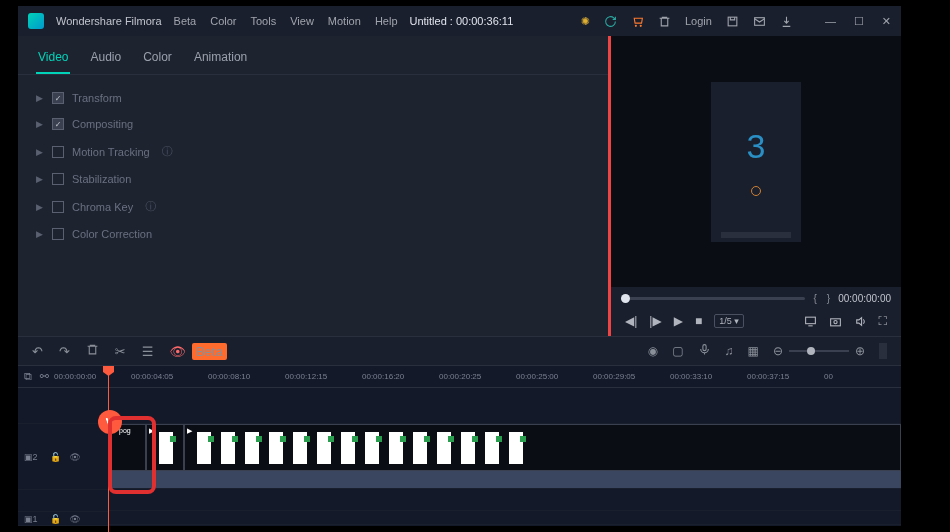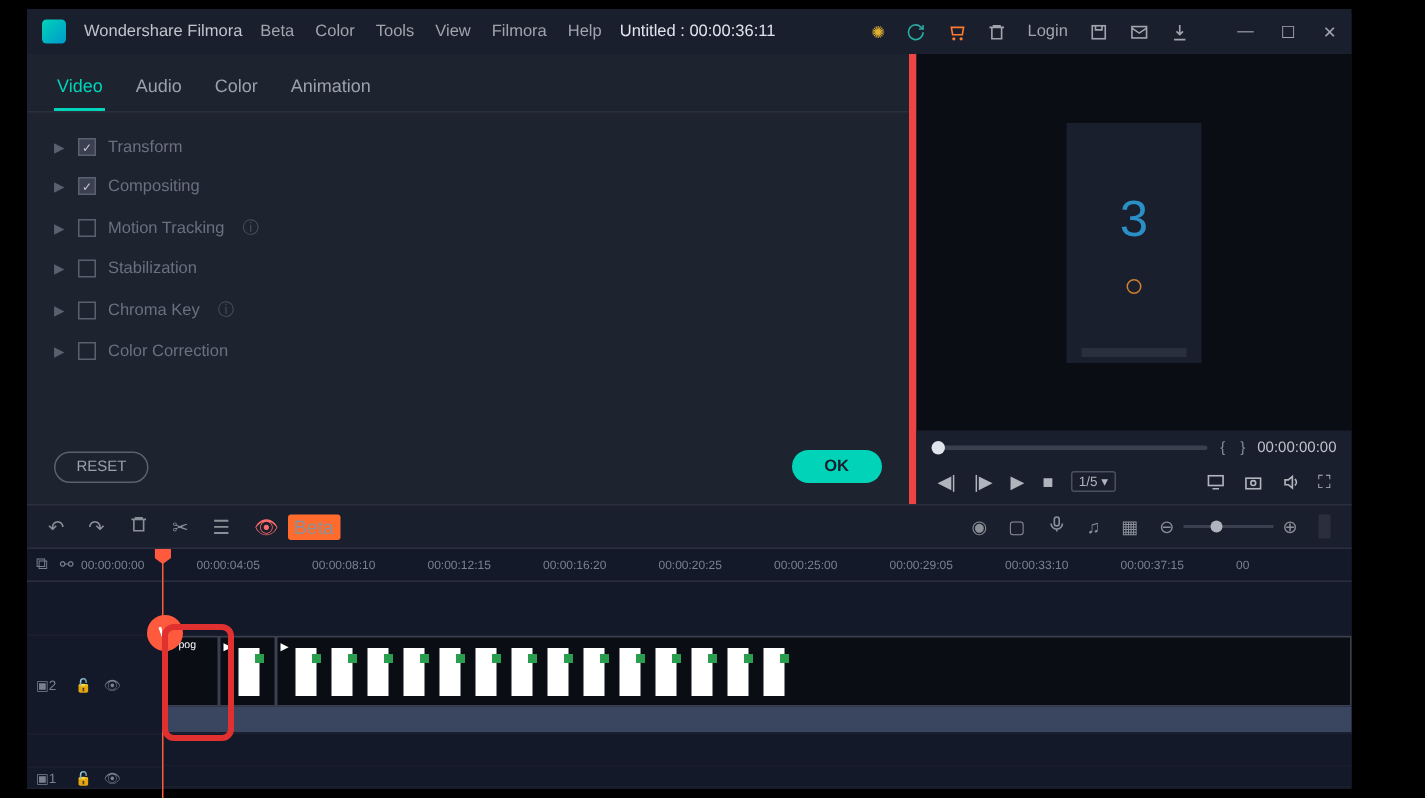--- a/index.html
+++ b/index.html
@@ -10,21 +10,21 @@
 .titlebar .appname { font-weight: 500; }
 .titlebar .menus { display: flex; gap: 14px; }
 .titlebar .menus span { cursor: pointer; color: #a0a4ac; }
 .titlebar .title { flex: 1; color: #e0e4ec; }
 .titlebar .ticons { display: flex; gap: 14px; align-items: center; }
 .titlebar .ticons span, .titlebar .winctl span { cursor: pointer; color: #a0a4ac; display: flex; align-items: center; }
 .titlebar .ticons .cart { color: #ff7a2d; }
 .titlebar .ticons .effect { color: #e0b030; }
 .titlebar .winctl { display: flex; gap: 18px; margin-left: 20px; }
 .main { flex: 1; display: flex; min-height: 0; }
-.left { flex: 1; background: #1e2330; display: flex; flex-direction: column; border-right: 5px solid #ef4444; }
+.left { flex: 1; background: #1e2330; display: flex; flex-direction: column; border-right: 3px solid #ef4444; }
 .tabs { display: flex; gap: 18px; padding: 8px 18px 0; border-bottom: 1px solid #2a2f3e; }
 .tabs .tab { padding: 6px 2px 8px; font-size: 12px; color: #9aa0ac; cursor: pointer; }
 .tabs .tab.active { color: #00d3b8; border-bottom: 2px solid #00d3b8; }
 .props { flex: 1; padding: 10px 18px; overflow: hidden; }
 .prop { display: flex; align-items: center; gap: 8px; padding: 7px 0; font-size: 11px; color: #6a7080; }
 .prop .arrow { width: 8px; color: #5a6070; font-size: 9px; }
 .prop .cb { width: 12px; height: 12px; border: 1px solid #5a6070; display: flex; align-items: center; justify-content: center; font-size: 8px; }
 .prop .cb.on { background: #3a4050; color: #c0c4cc; }
 .prop .help { margin-left: 4px; color: #4a5060; }
 .actions { display: flex; justify-content: space-between; align-items: center; padding: 10px 18px 14px; }
@@ -94,21 +94,21 @@
 <div class="window">
 
   <div class="titlebar">
     <div class="logo"></div>
     <div class="appname">Wondershare Filmora</div>
     <div class="menus">
       <span>Beta</span>
       <span>Color</span>
       <span>Tools</span>
       <span>View</span>
-      <span>Filmora</span>
+      <span>Motion</span>
       <span>Help</span>
     </div>
     <div class="title">Untitled : 00:00:36:11</div>
     <div class="ticons">
       <span class="effect">✺</span>
       <span>
           <svg viewBox="0 0 24 24" fill="none" stroke="#2aa89f" stroke-width="2">
             <path d="M21 12a9 9 0 1 1-3-6.7L21 8"></path>
             <path d="M21 3v5h-5"></path>
           </svg>
@@ -185,24 +185,20 @@
             <span class="arrow">▶</span>
             <span class="cb"></span>
             <span>Chroma Key</span>
             <span class="help">ⓘ</span>
           </div>
         <div class="prop">
             <span class="arrow">▶</span>
             <span class="cb"></span>
             <span>Color Correction</span>
           </div>
-      </div>
-      <div class="actions">
-        <button class="reset-btn">RESET</button>
-        <button class="ok-btn">OK</button>
       </div>
     </div>
 
     <div class="right">
       <div class="preview">
         <div class="pframe">
           <div class="num">3</div>
           <div class="dot"></div>
           <div class="bar"></div>
         </div>

